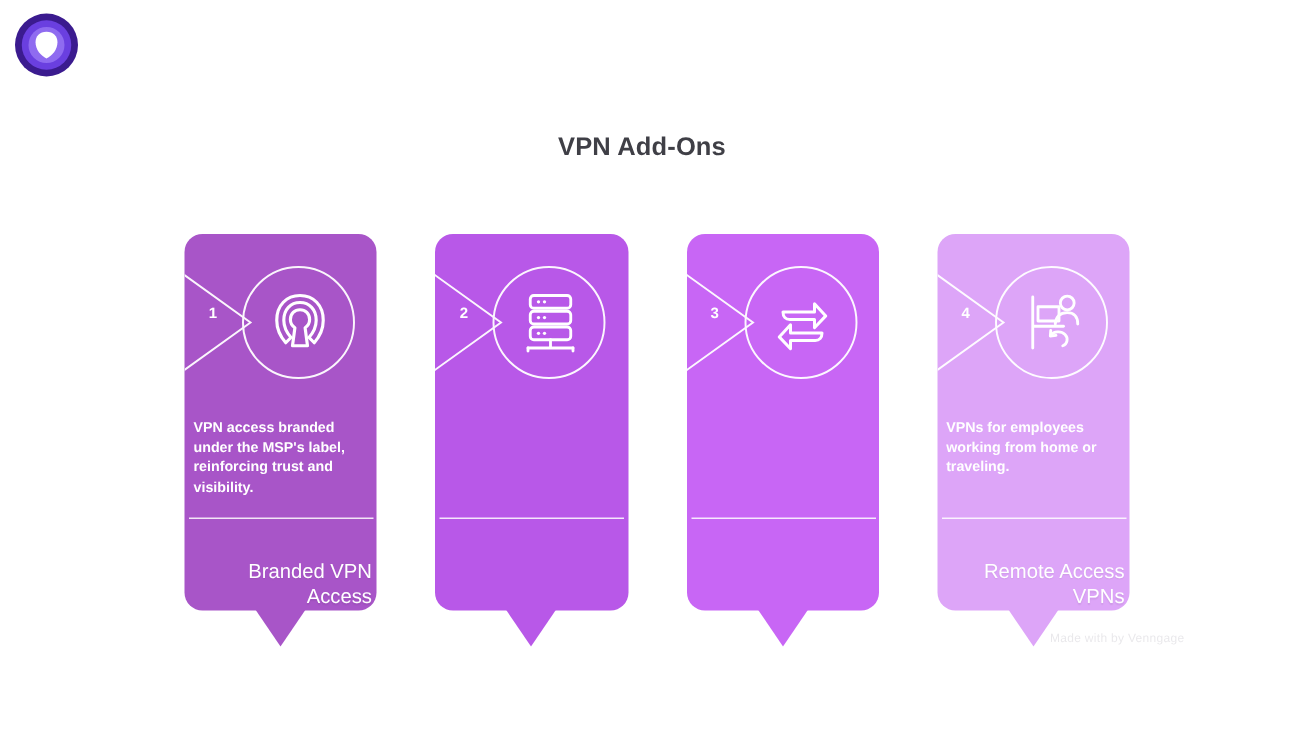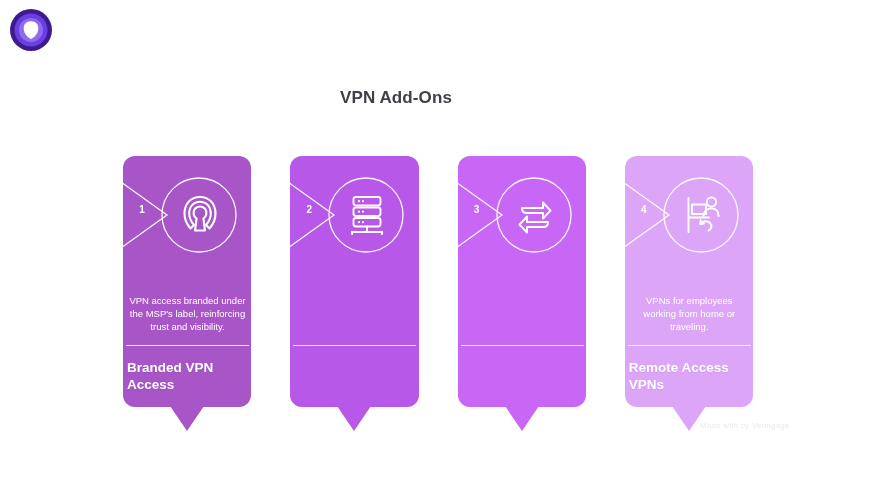--- a/index.html
+++ b/index.html
@@ -28,20 +28,21 @@
   #page-title {
     position: absolute;
     left: 0;
     top: 88px;
     width: 792px;
     text-align: center;
     font-size: 17px;
     font-weight: bold;
     color: #3f3f46;
     letter-spacing: .1px;
+    padding-left: 32px;
   }
 
   
   #cards-row {
     position: absolute;
     left: 123px;
     top: 156px;
     width: 630px;
     height: 260px;
     display: flex;
@@ -92,49 +93,49 @@
     left: 54px;
     top: 36px;
     width: 46px;
     height: 46px;
     z-index: 3;
   }
 
   .card-desc {
     position: absolute;
     left: 6px;
-    top: 138px;
+    top: 123px;
     width: 117px;
     font-size: 9.5px;
     line-height: 13.2px;
     color: #ffffff;
-    text-align: center;
-    font-weight: normal;
+    text-align: left;
+    font-weight: bold;
     z-index: 3;
   }
 
   .card-divider {
     position: absolute;
     left: 3px;
     top: 189px;
     width: 123px;
     height: 1px;
     background: rgba(255,255,255,.85);
     z-index: 3;
   }
 
   .card-title {
     position: absolute;
     left: 4px;
-    top: 203px;
+    top: 216px;
     width: 121px;
-    text-align: left;
+    text-align: right;
     font-size: 13.5px;
     line-height: 17px;
-    font-weight: bold;
+    font-weight: normal;
     color: #ffffff;
     z-index: 3;
     text-shadow: 0 1px 1px rgba(0,0,0,.07);
   }
 
   .card-pointer {
     position: absolute;
     left: 50%;
     top: 250px;
     transform: translateX(-50%);

